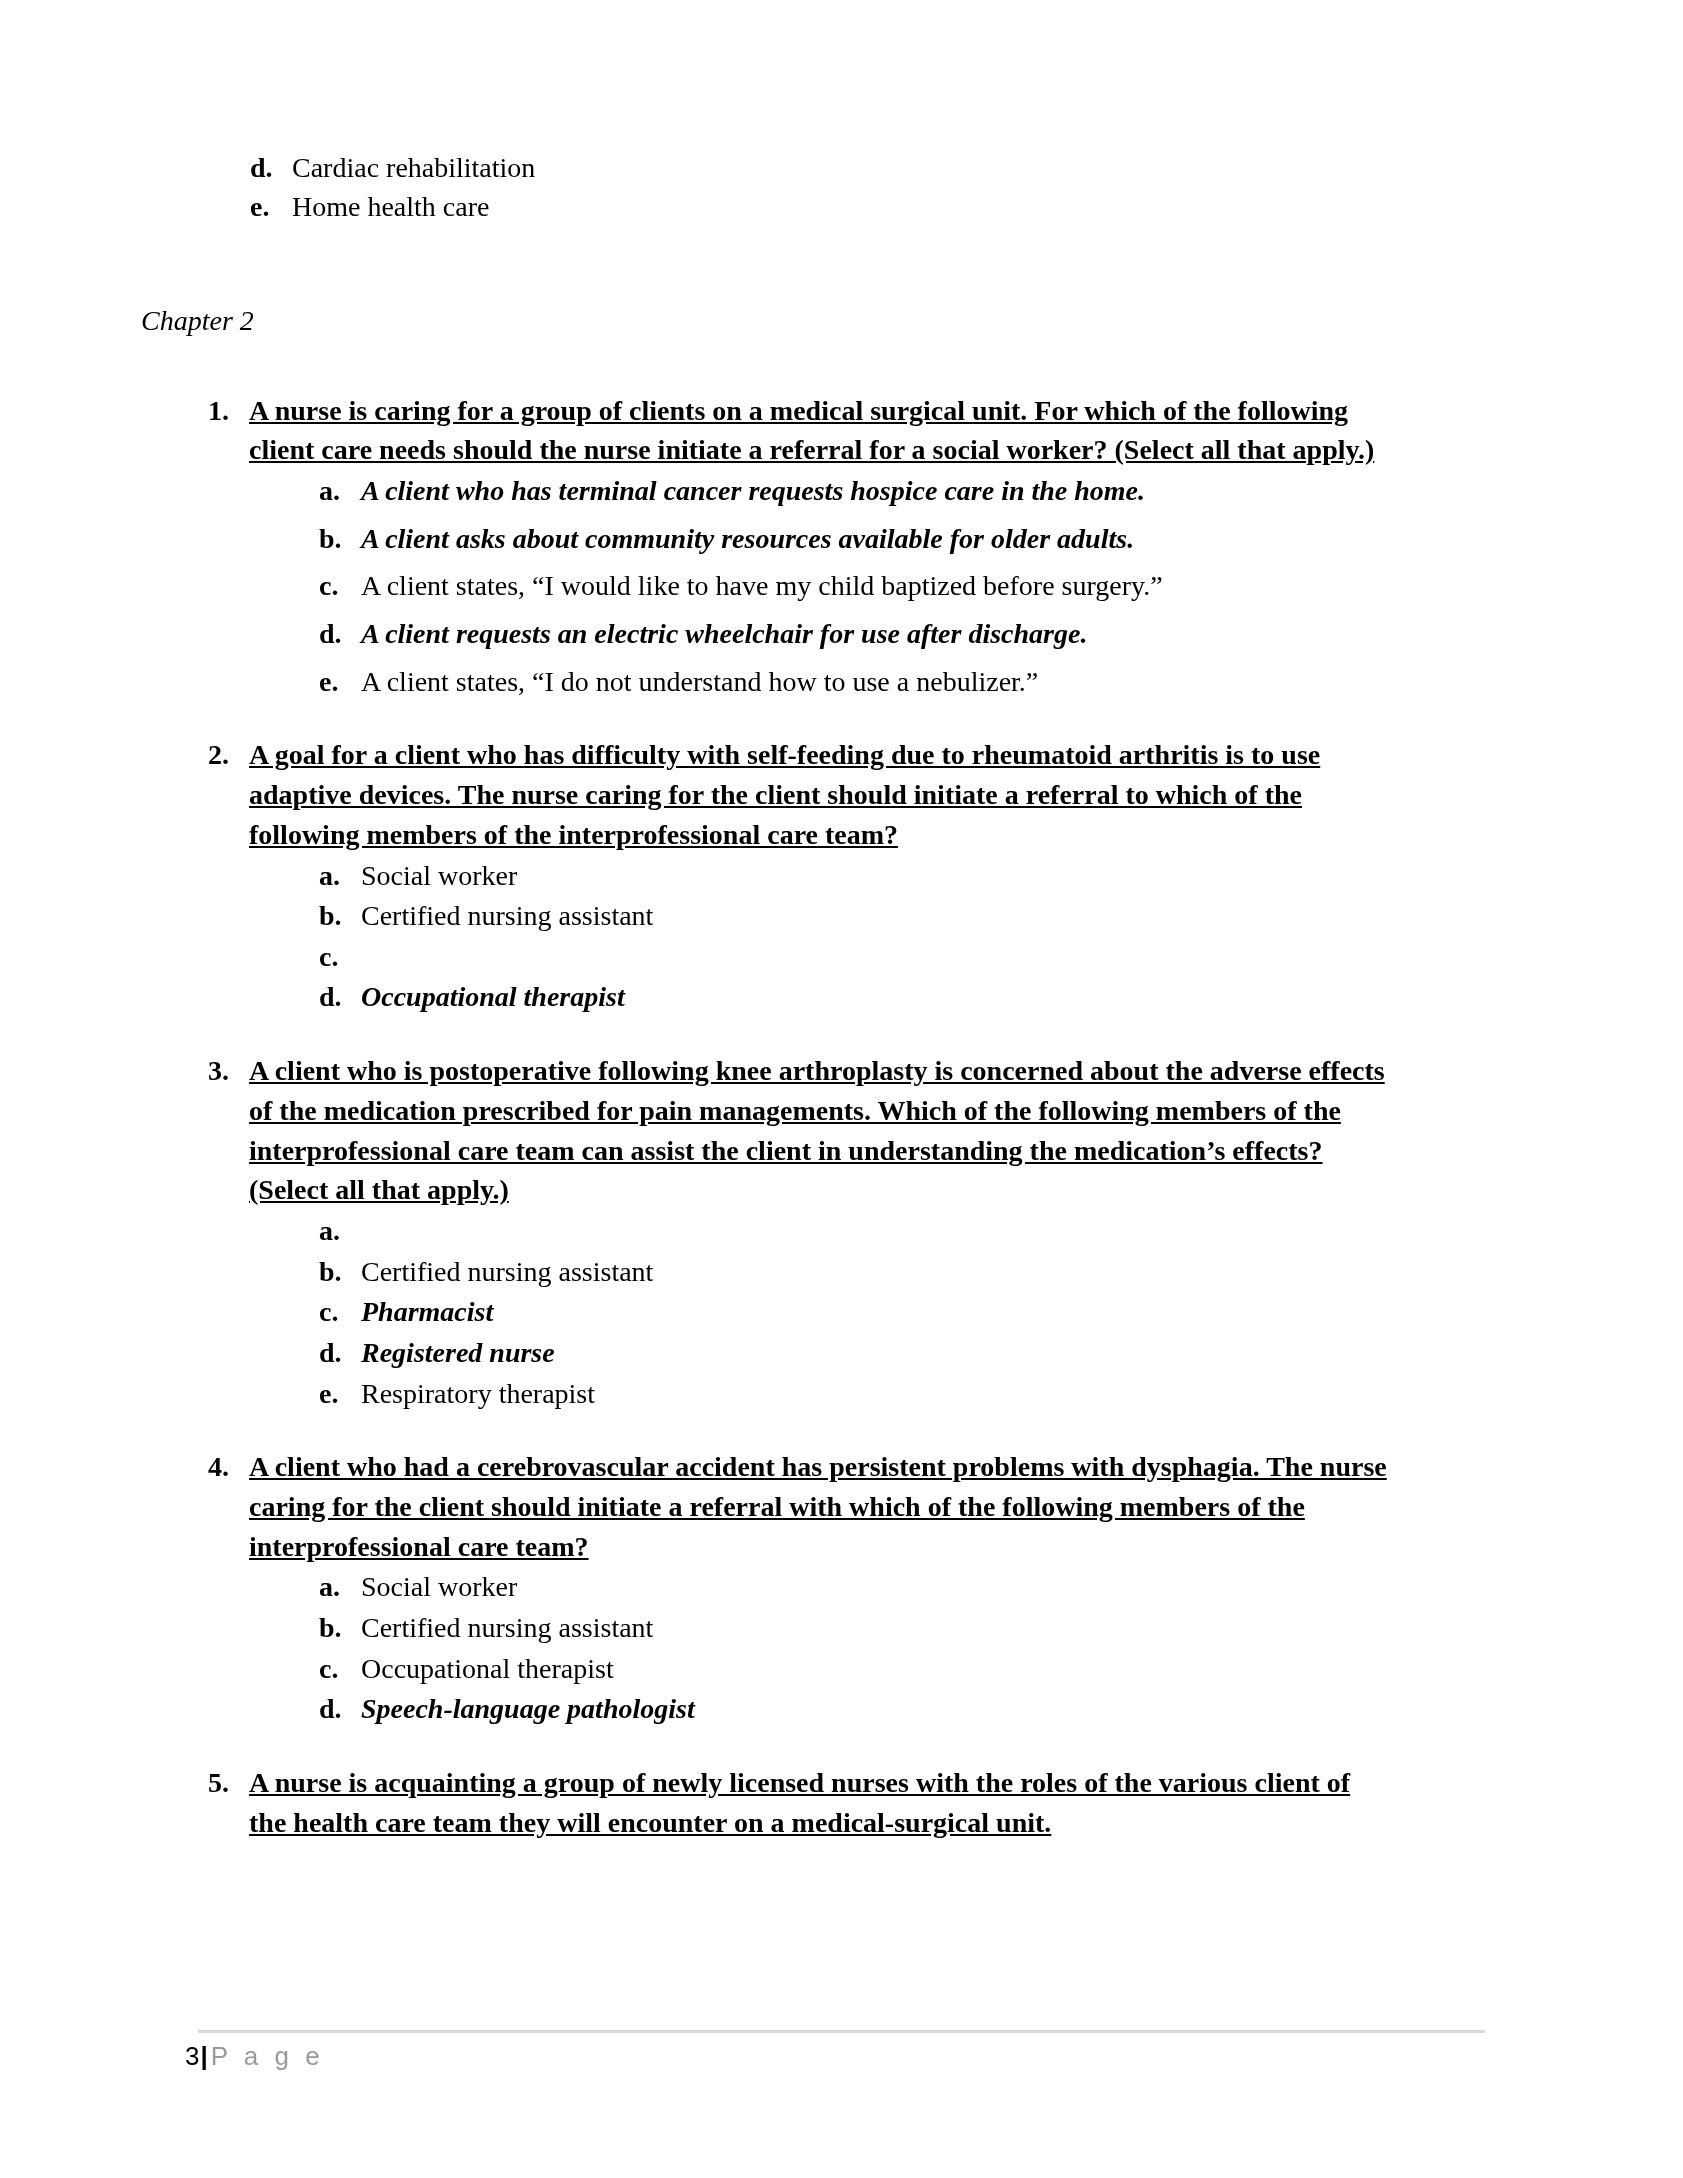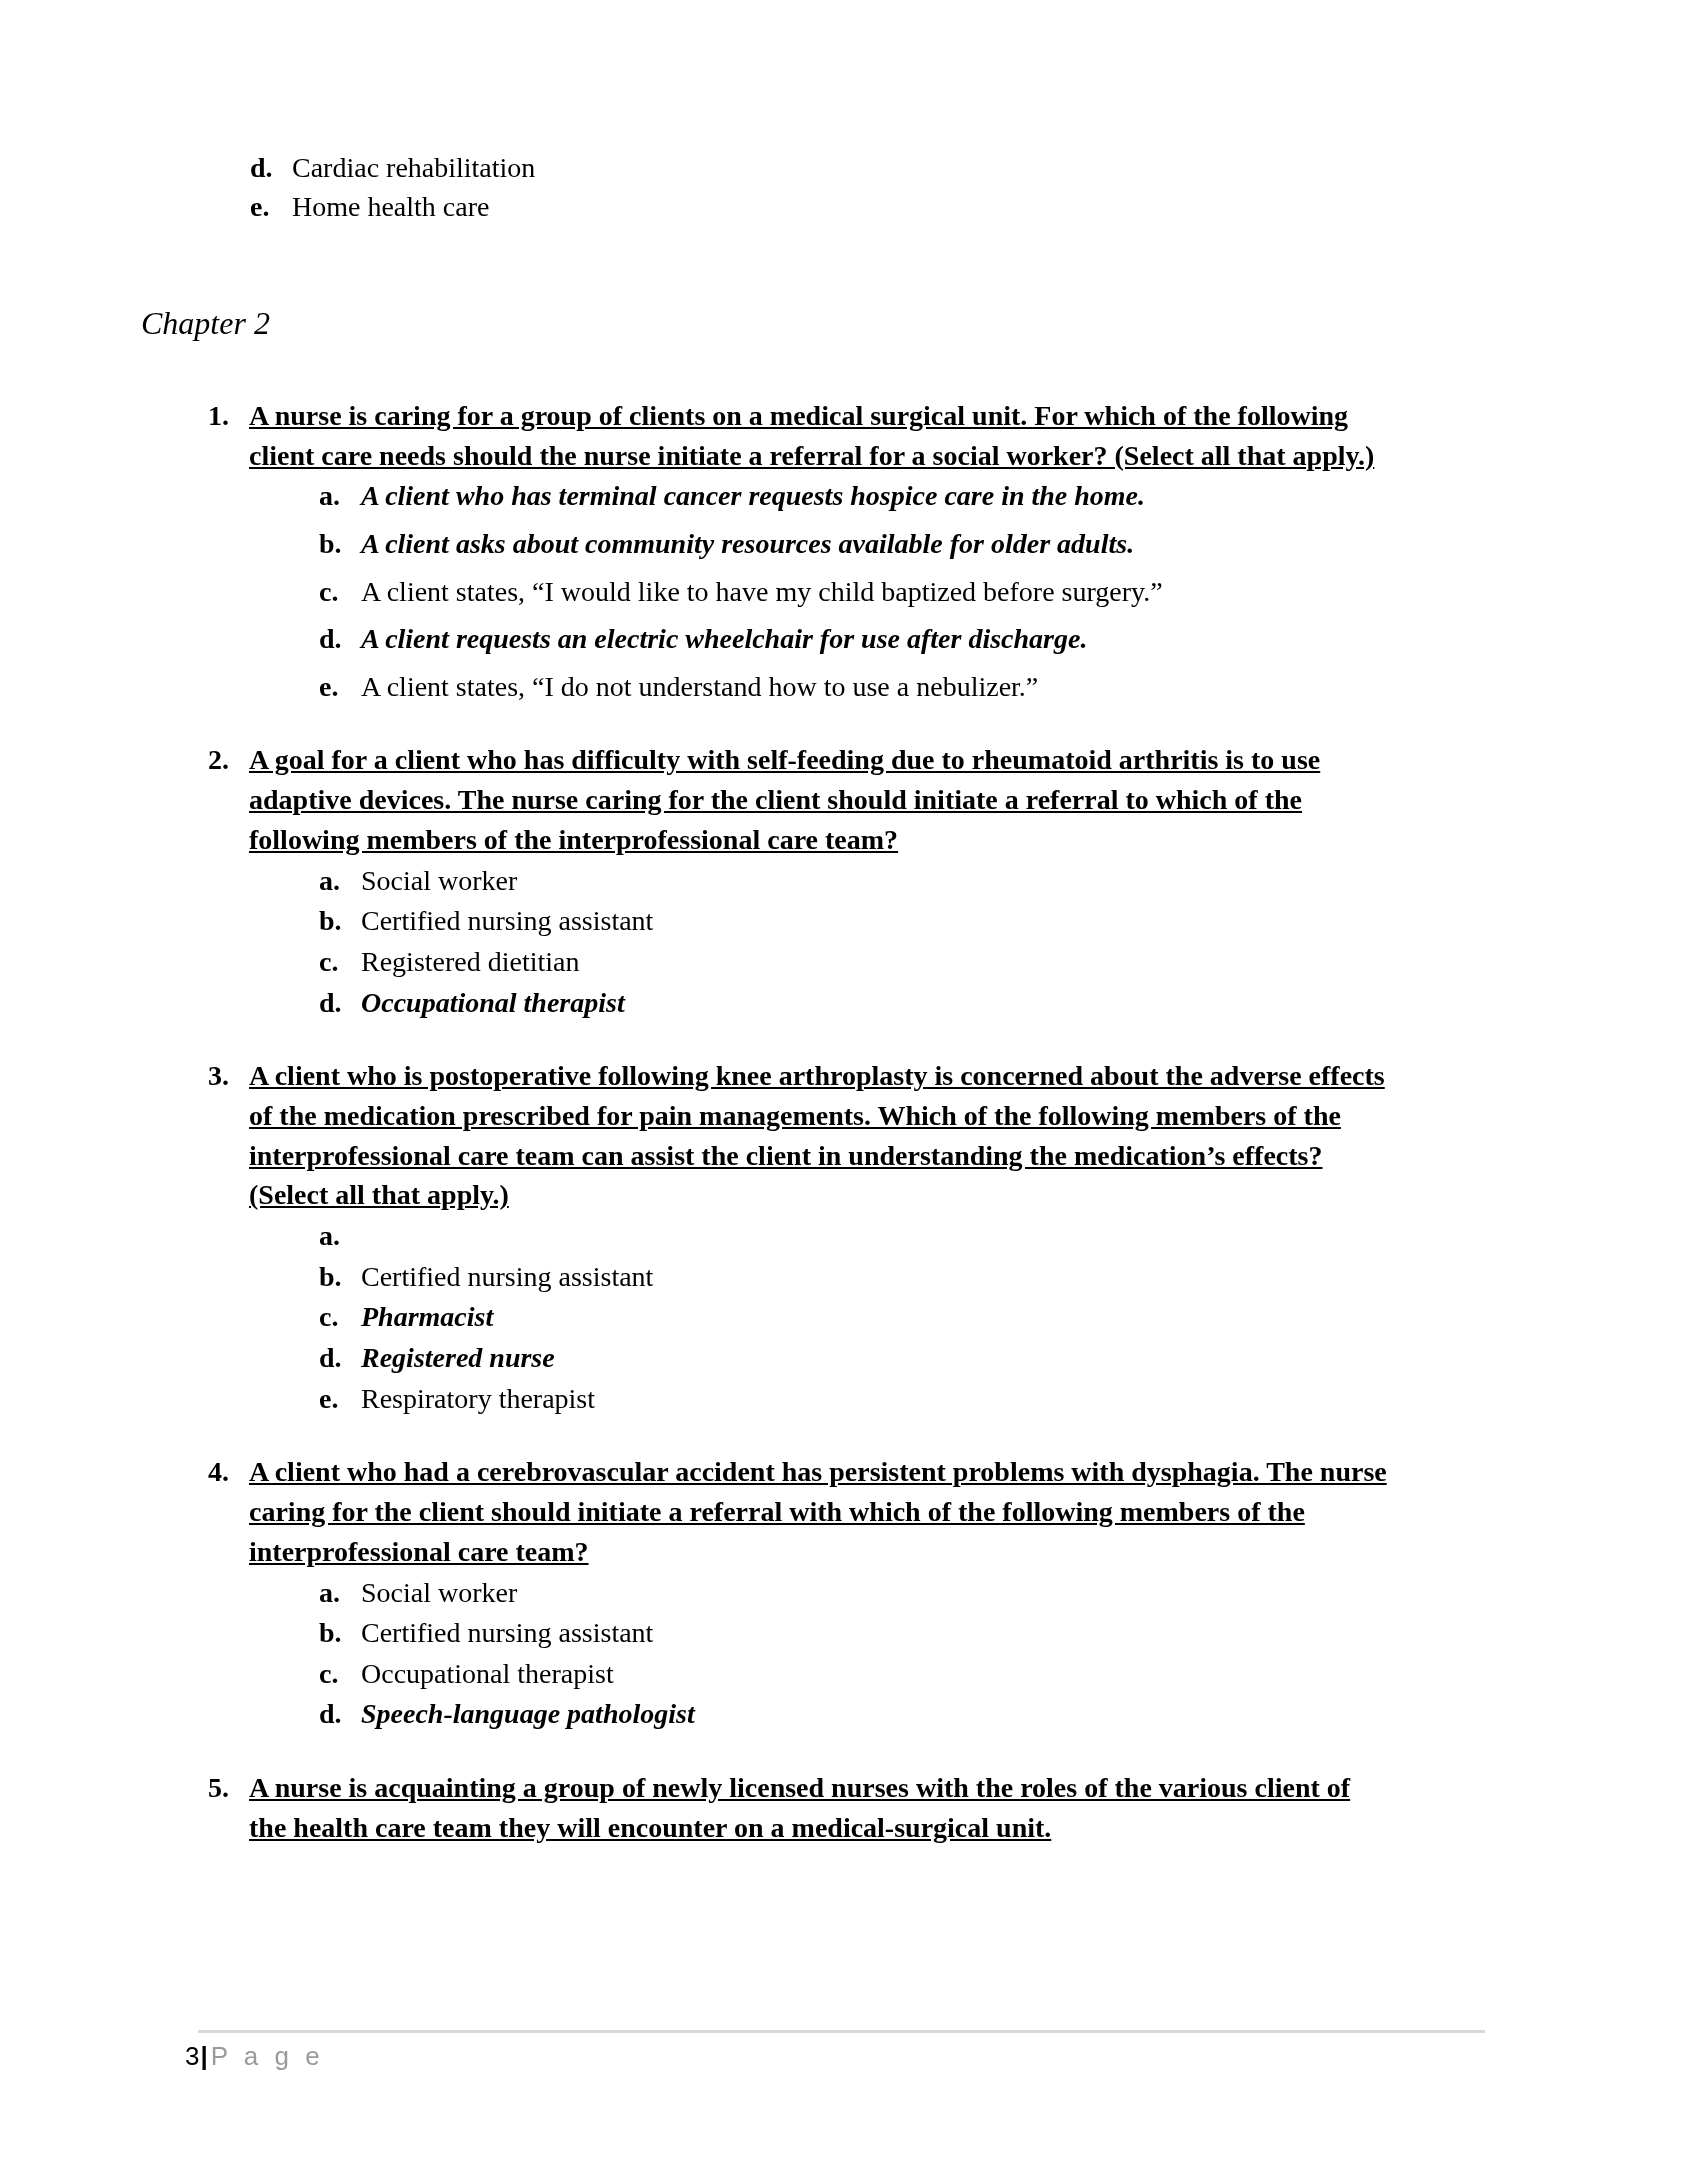--- a/index.html
+++ b/index.html
@@ -69,21 +69,21 @@
   }
 
   
   .carryover .opt-row {
     padding-left: 48px;
   }
 
   
   .chapter-heading {
     font-style: italic;
-    font-size: 32px;
+    font-size: 28px;
     line-height: 1.3;
     margin: 77px 0 0 -57px;
   }
 
   
   .questions {
     margin: 51px 0 0 0;
     padding: 0;
     list-style: none;
   }
@@ -244,21 +244,20 @@
           <li class="opt-row">
             <span class="opt-marker">a.</span>
             <span class="opt-text">Social worker</span>
           </li>
           <li class="opt-row">
             <span class="opt-marker">b.</span>
             <span class="opt-text">Certified nursing assistant</span>
           </li>
           <li class="opt-row">
             <span class="opt-marker">c.</span>
-            <span class="opt-text">Registered dietitian</span>
           </li>
           <li class="opt-row">
             <span class="opt-marker">d.</span>
             <span class="opt-text bold">Occupational therapist</span>
           </li>
         </ul>
       </li>
 
       <li class="question">
         <div class="q-head">

